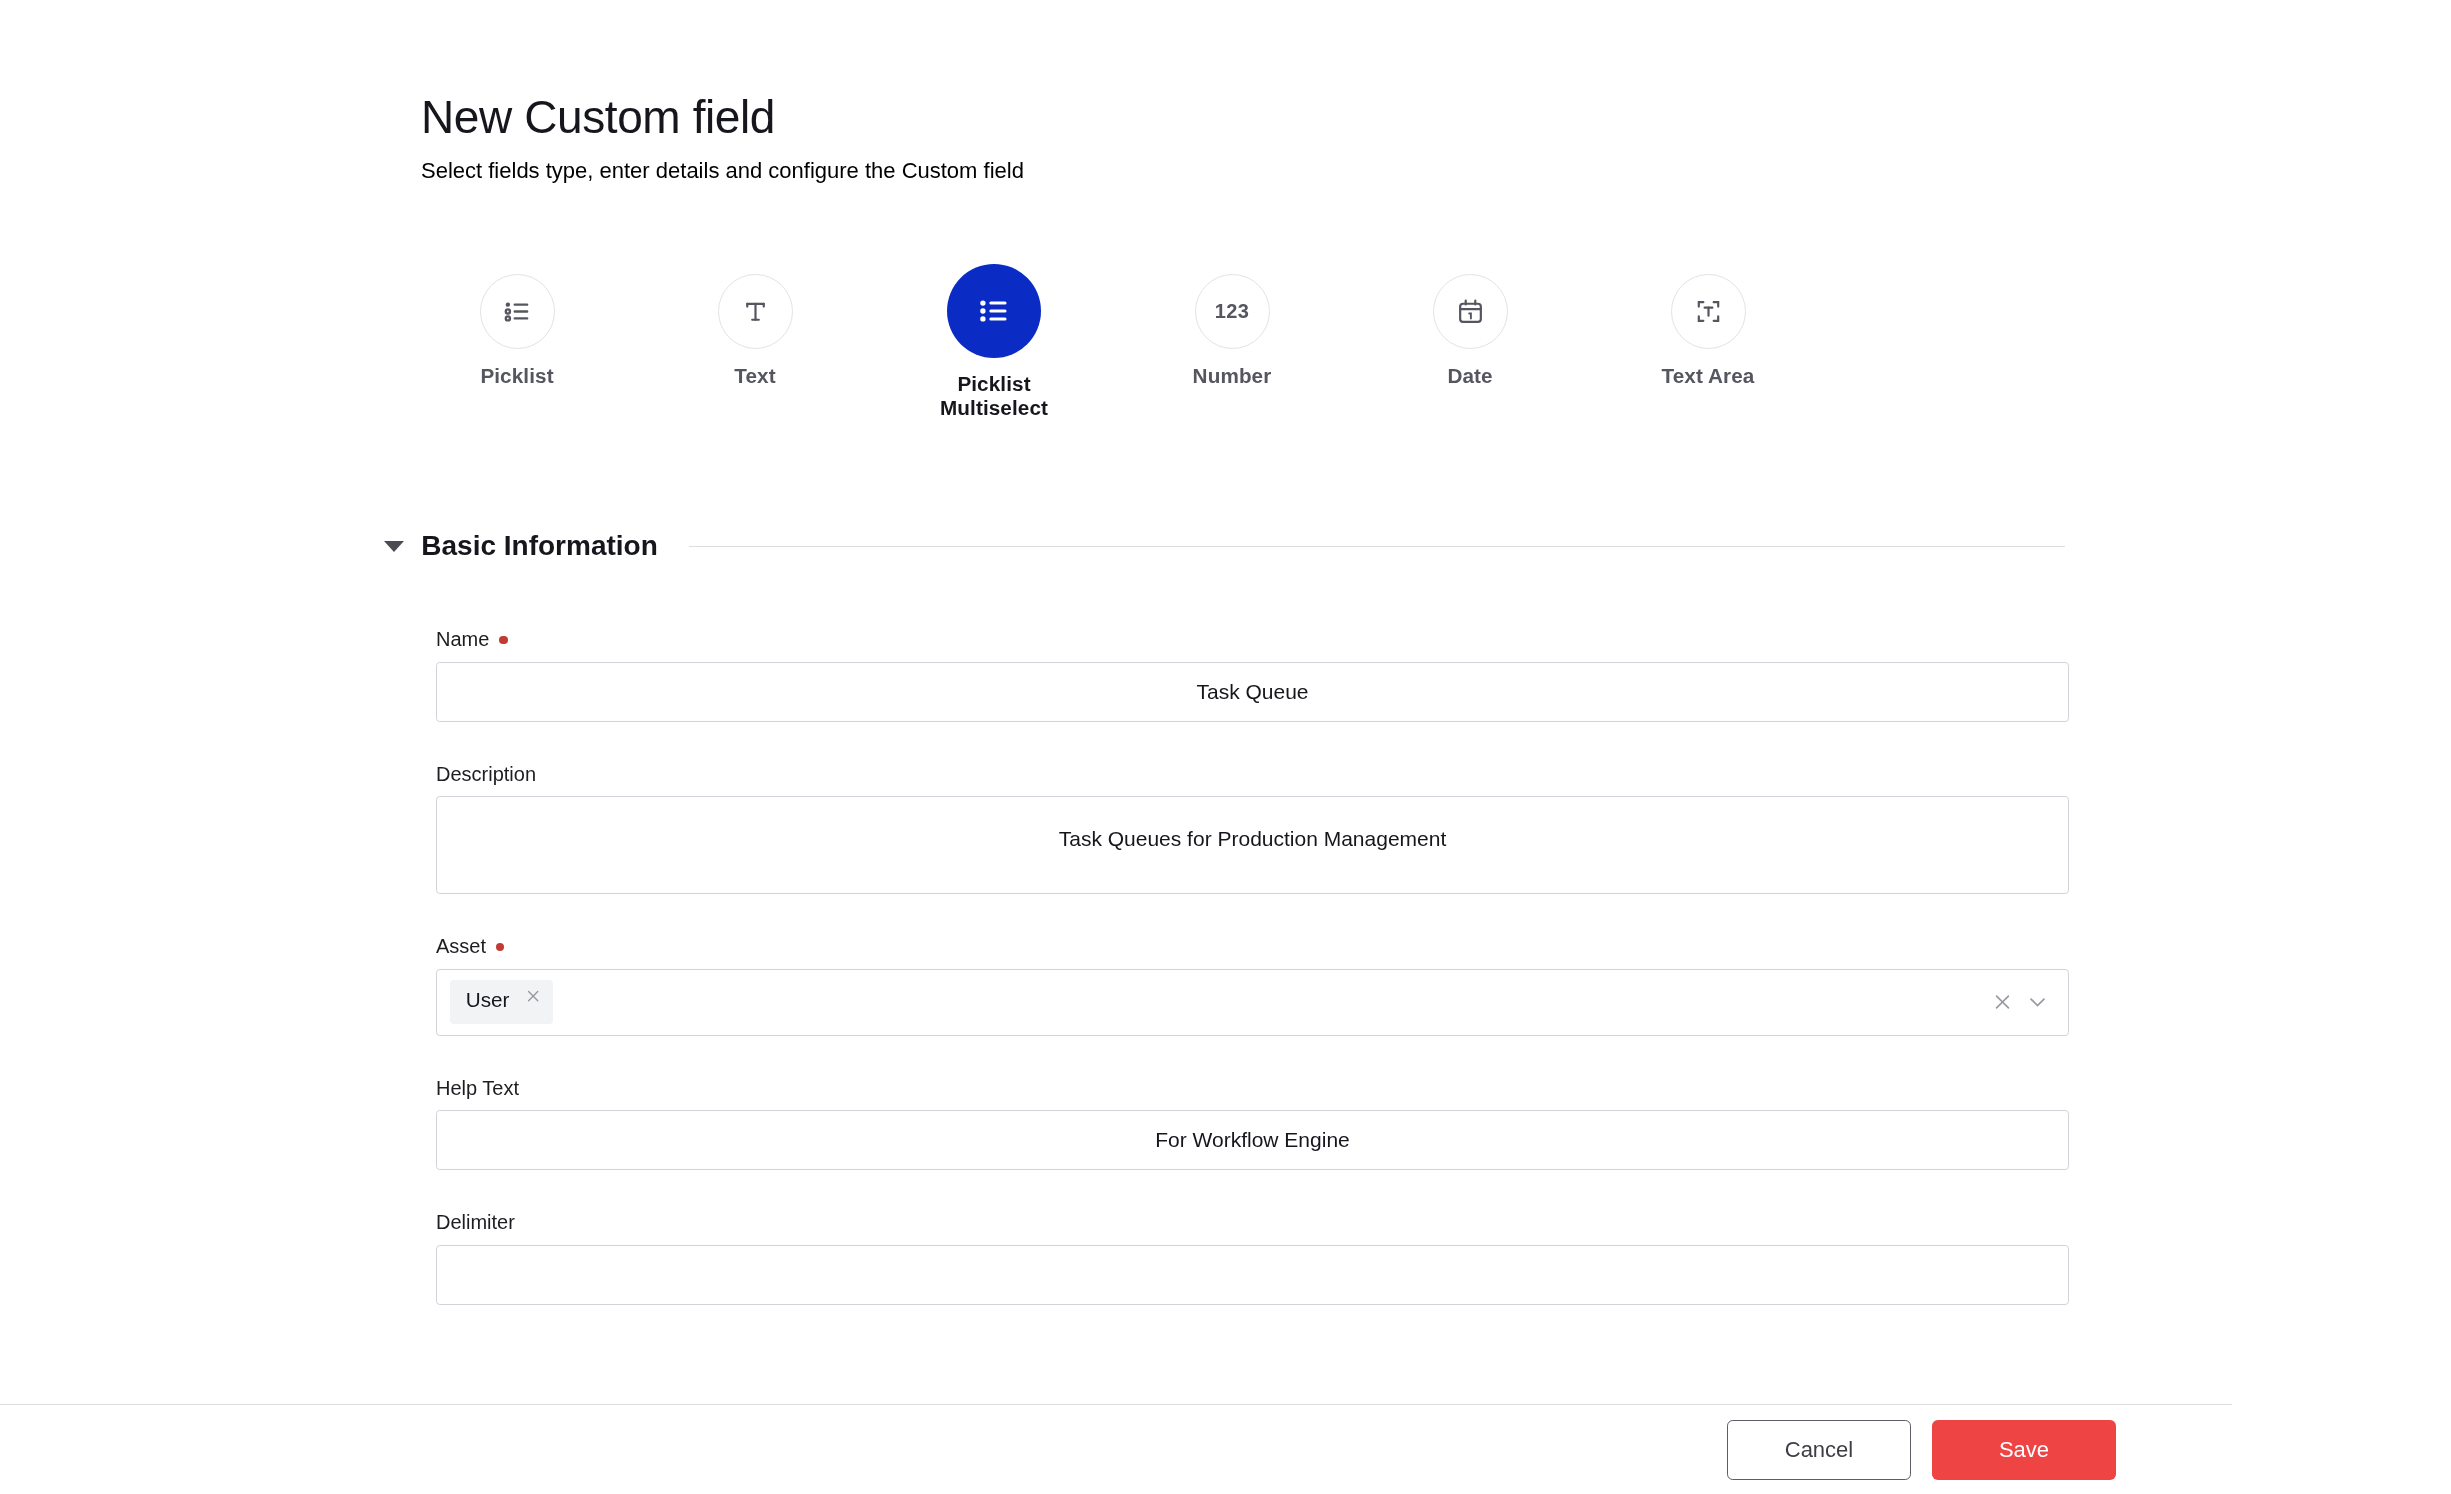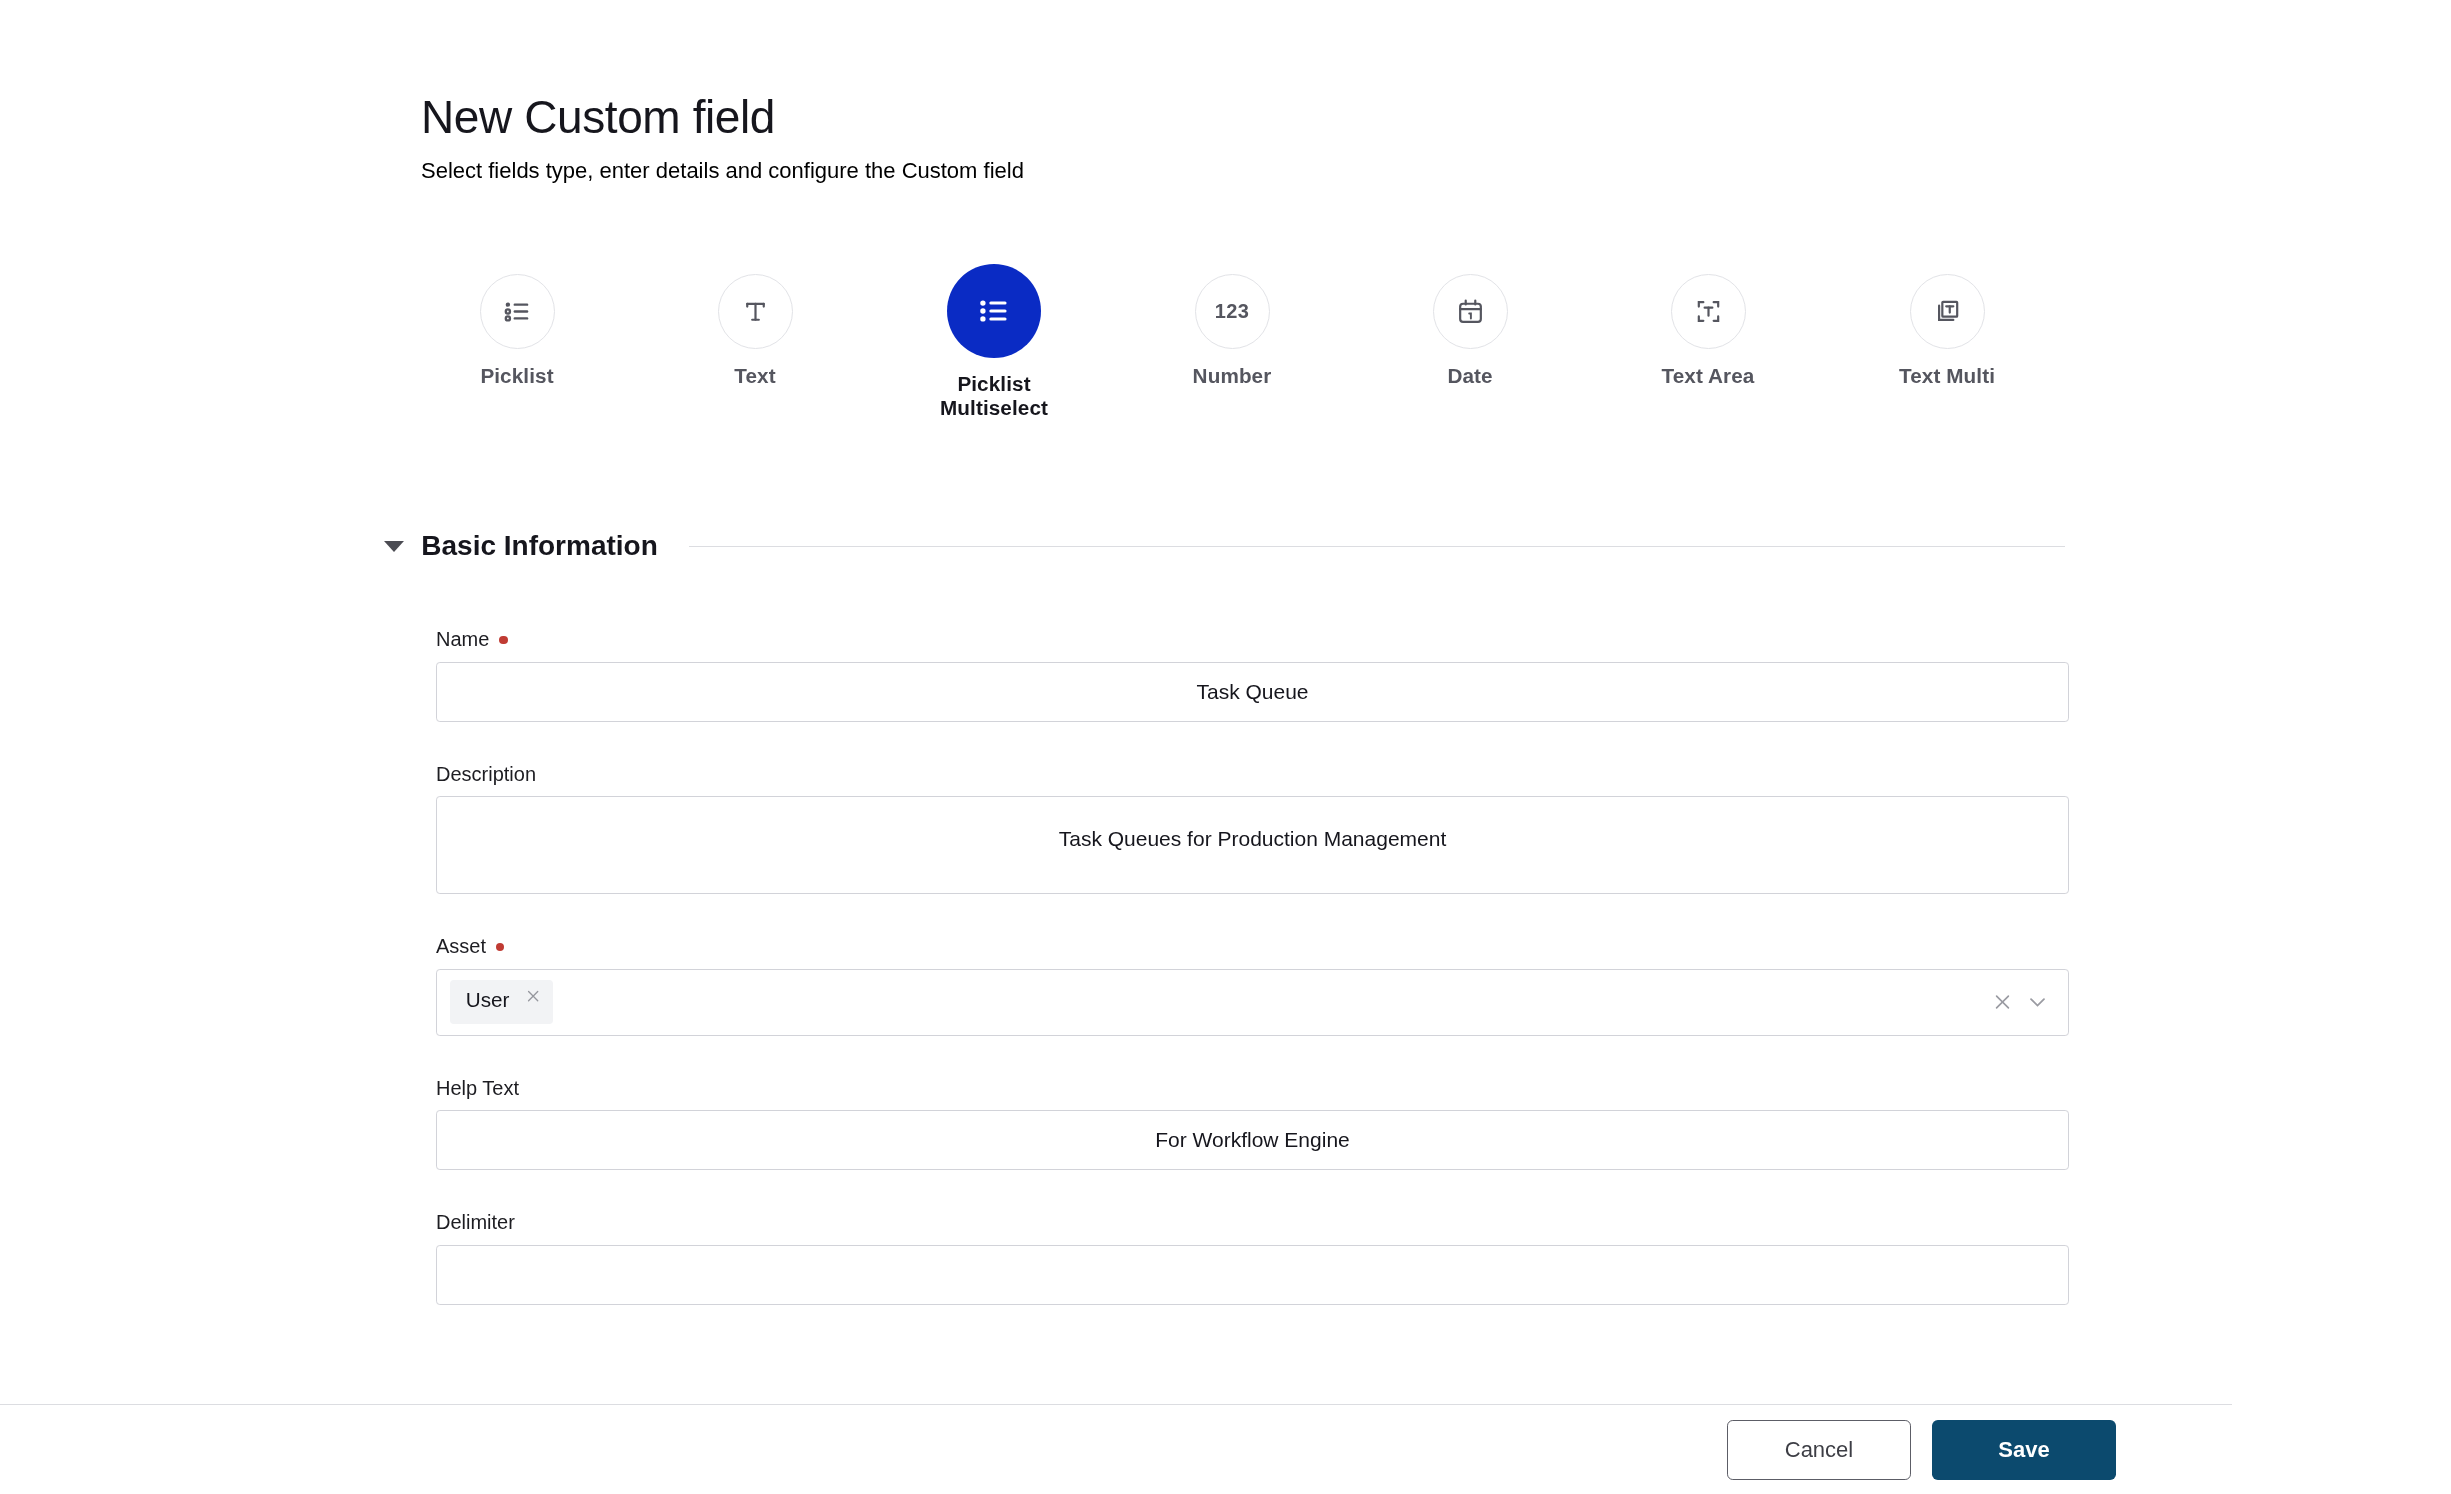--- a/index.html
+++ b/index.html
@@ -268,23 +268,23 @@
     border: none;
     line-height: 1;
   }
   .btn-cancel {
     background: #ffffff;
     border: 1.3px solid #5c5d66;
     color: #3d3e45;
     min-width: 184px;
   }
   .btn-save {
-    background: #0c4a6e;
+    background: #ef4444;
     color: #ffffff;
-    font-weight: 700;
+    font-weight: 400;
     min-width: 184px;
   }
 </style>
 </head>
 <body>
 
 <div class="page">
 
   <div class="scroll-area">
     <div class="content">
@@ -365,31 +365,20 @@
               <path d="M19.5 8.2 L19.5 4.8 L16 4.8"></path>
               <path d="M4.5 15.8 L4.5 19.2 L8 19.2"></path>
               <path d="M19.5 15.8 L19.5 19.2 L16 19.2"></path>
               <path d="M9 9 L15 9"></path>
               <path d="M12 9 L12 15.3"></path>
             </svg>
           </div>
           <div class="type-label">Text Area</div>
         </div>
 
-        <div class="type-item" style="left:1430px;">
-          <div class="type-circle">
-            <svg width="31" height="31" viewBox="0 0 24 24" fill="none" stroke="currentColor" stroke-width="1.7" stroke-linecap="round">
-              <rect x="8" y="4.5" width="11.5" height="11.5" rx="0.6"></rect>
-              <path d="M5.5 7.5 L5.5 18.5 L16.5 18.5"></path>
-              <path d="M11 8 L16.5 8"></path>
-              <path d="M13.75 8 L13.75 12.8"></path>
-            </svg>
-          </div>
-          <div class="type-label">Text Multi</div>
-        </div>
 
       </div>
 
       <div class="section-head">
         <div class="caret"></div>
         <div class="section-title">Basic Information</div>
         <div class="section-rule"></div>
       </div>
 
       <div class="form">

